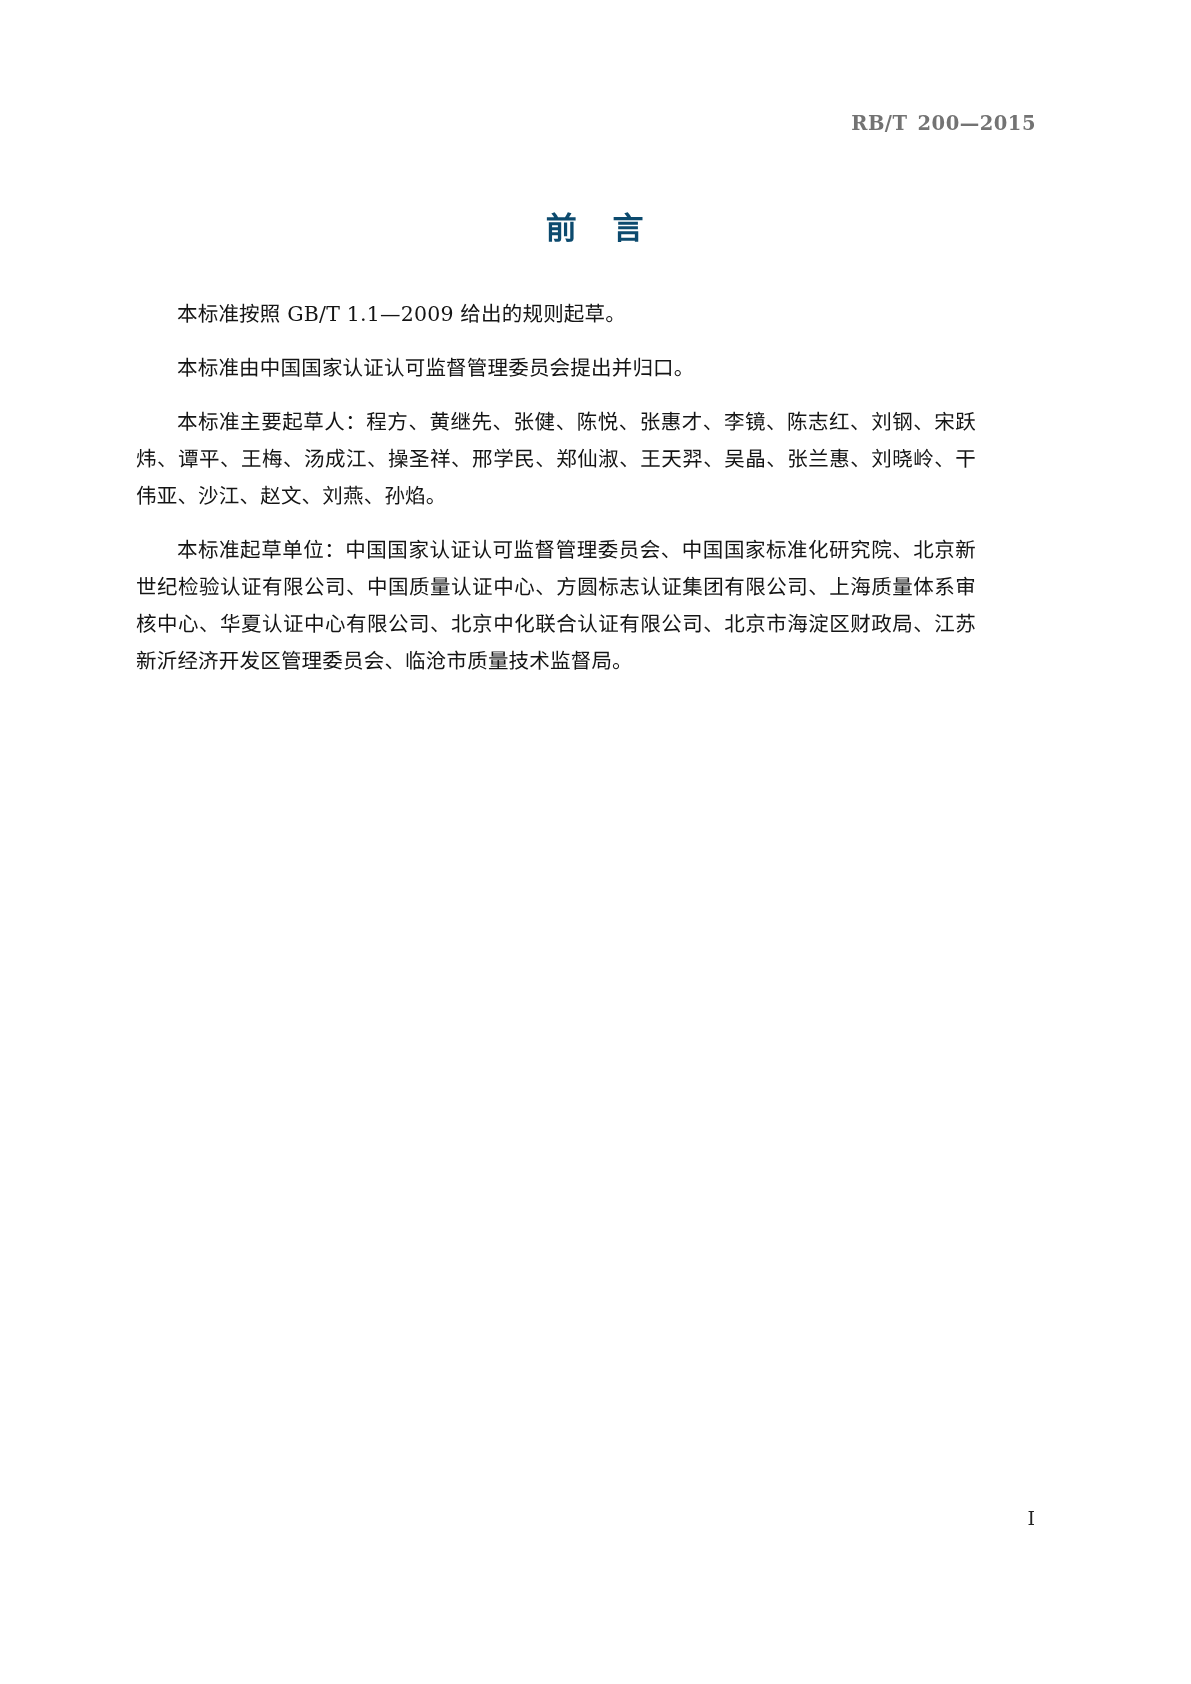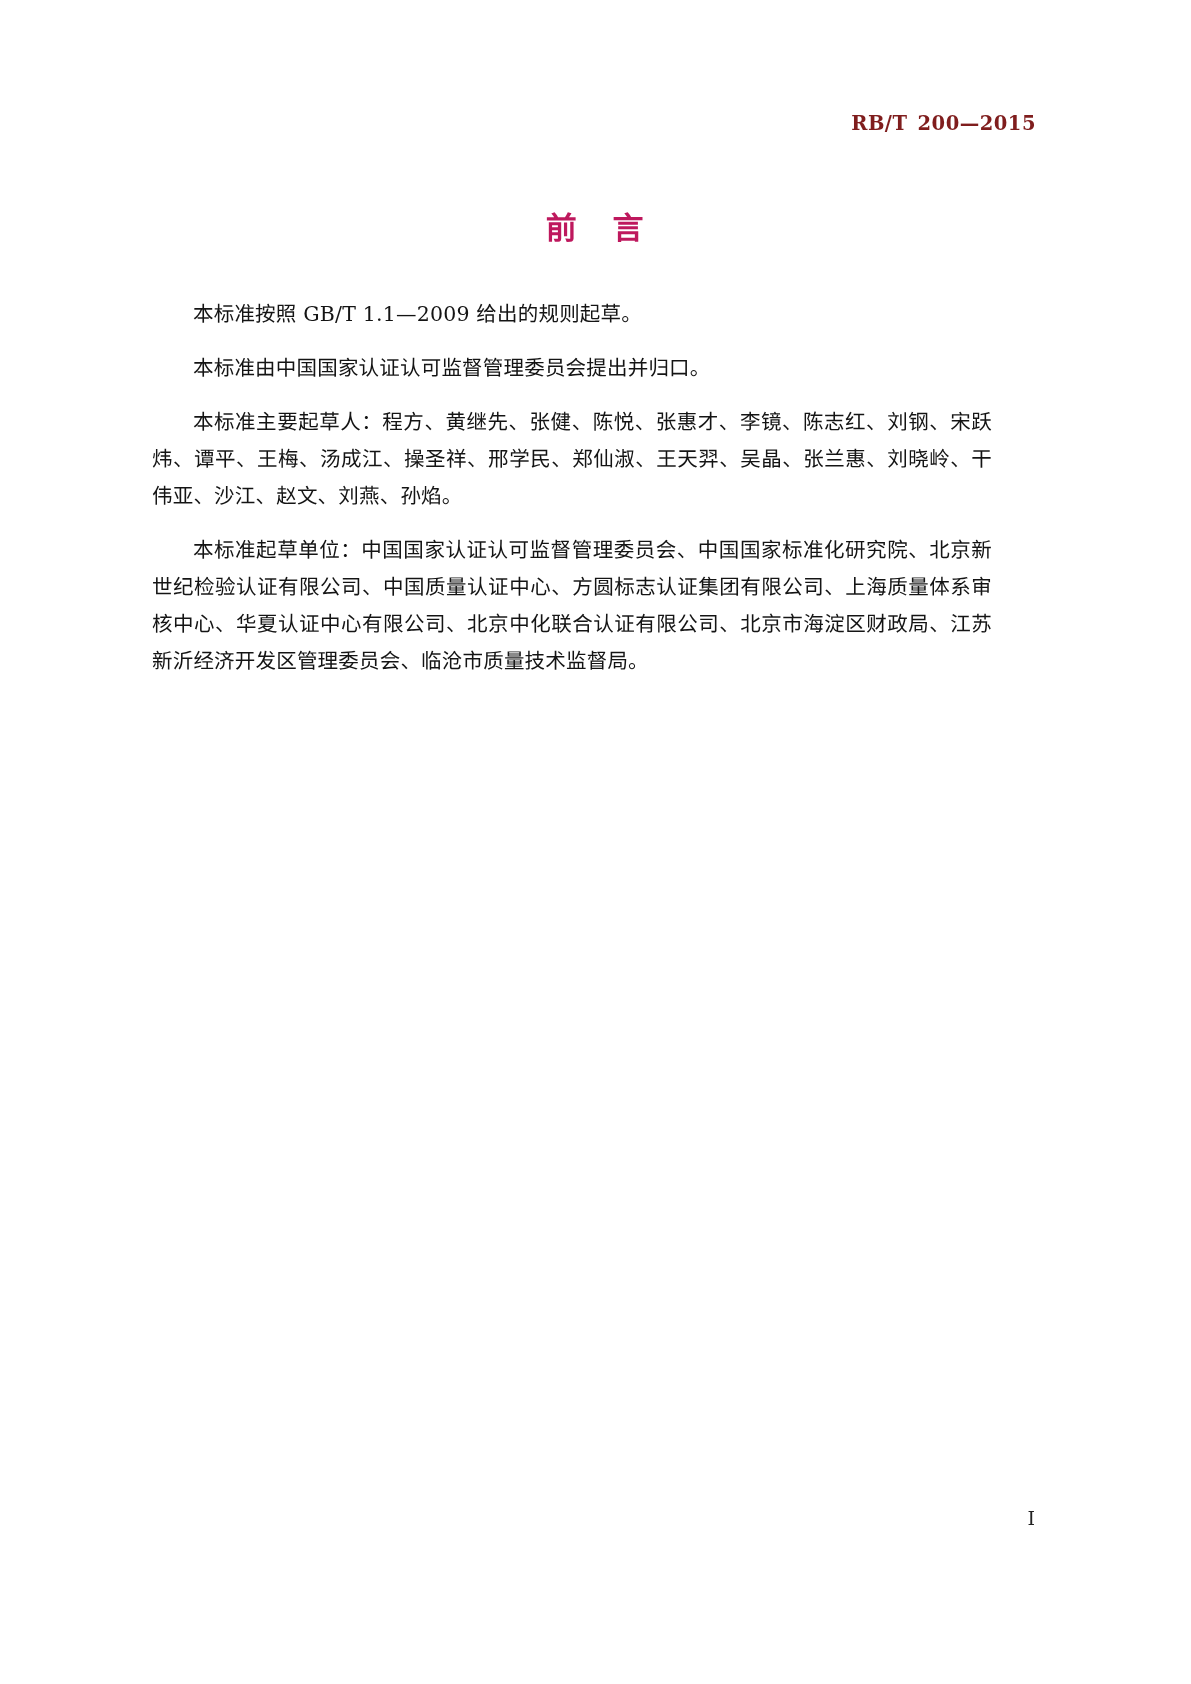--- a/index.html
+++ b/index.html
@@ -25,51 +25,51 @@
 
   
   .header {
     position: absolute;
     top: 112px;
     right: 155px;
     font-family: "DejaVu Serif", "Liberation Serif", serif;
     font-weight: 700;
     font-size: 19.5px;
     letter-spacing: 0.5px;
-    color: #7f1d1d;
+    color: #737373;
     white-space: nowrap;
   }
   .header .num {
     margin-left: 10px;
     font-weight: 700;
   }
 
   
   .title {
     position: absolute;
     top: 203px;
     left: 0;
     width: 100%;
     text-align: center;
     font-family: "DejaVu Serif", "Liberation Serif", serif;
     font-weight: 700;
     font-size: 31px;
     letter-spacing: 0.06em;
-    color: #be185d;
+    color: #0c4a6e;
   }
   .title .sp {
     display: inline-block;
     width: 34px;
   }
 
   
   .content {
     position: absolute;
     top: 296px;
-    left: 152px;
+    left: 136px;
     width: 840px;
     font-size: 20.5px;
     line-height: 37px;
     color: #141414;
     text-align: justify;
     text-justify: inter-character;
   }
   .para {
     margin: 0 0 0 0;
     text-indent: 2em;

